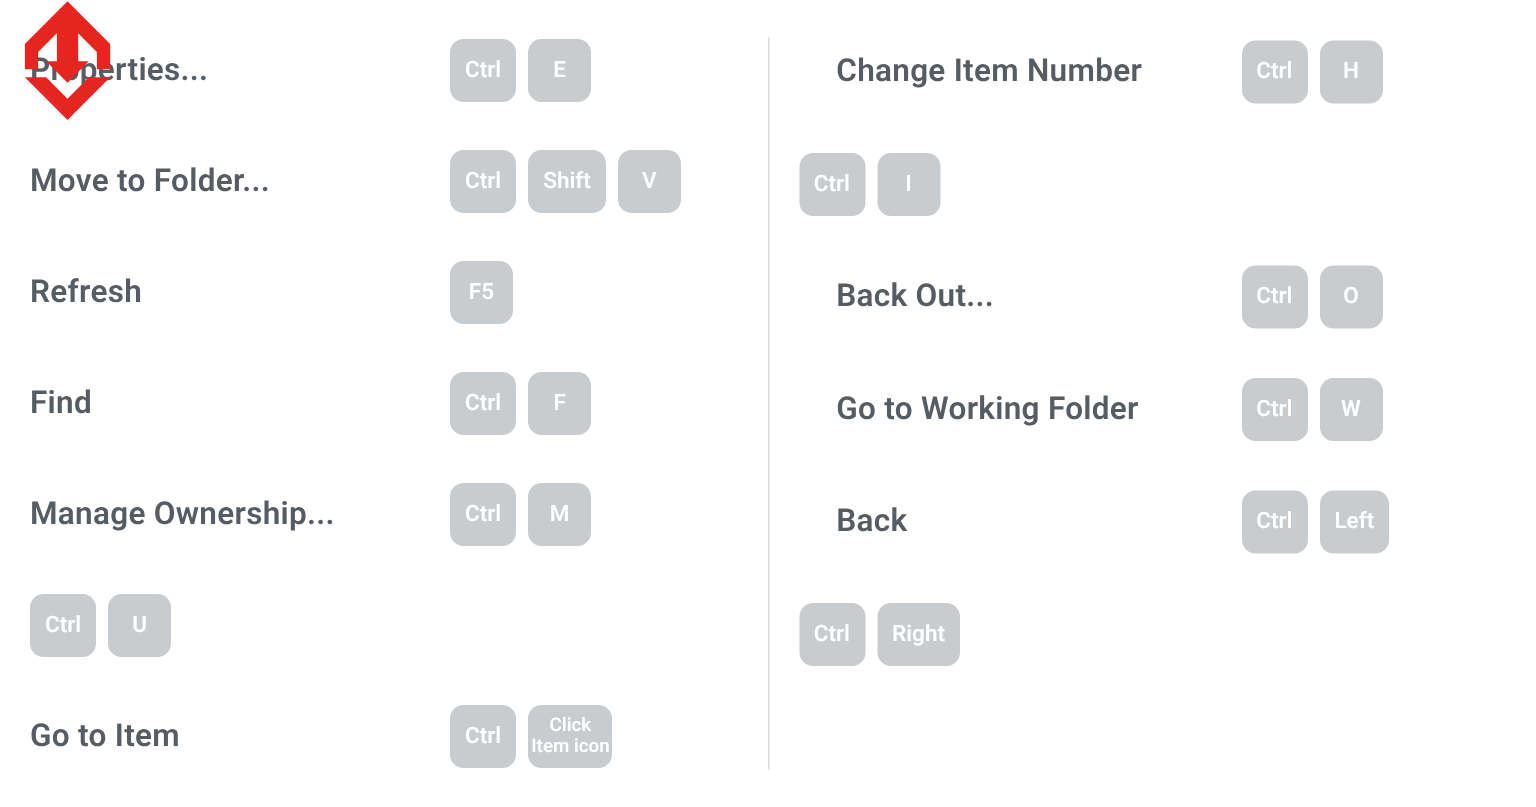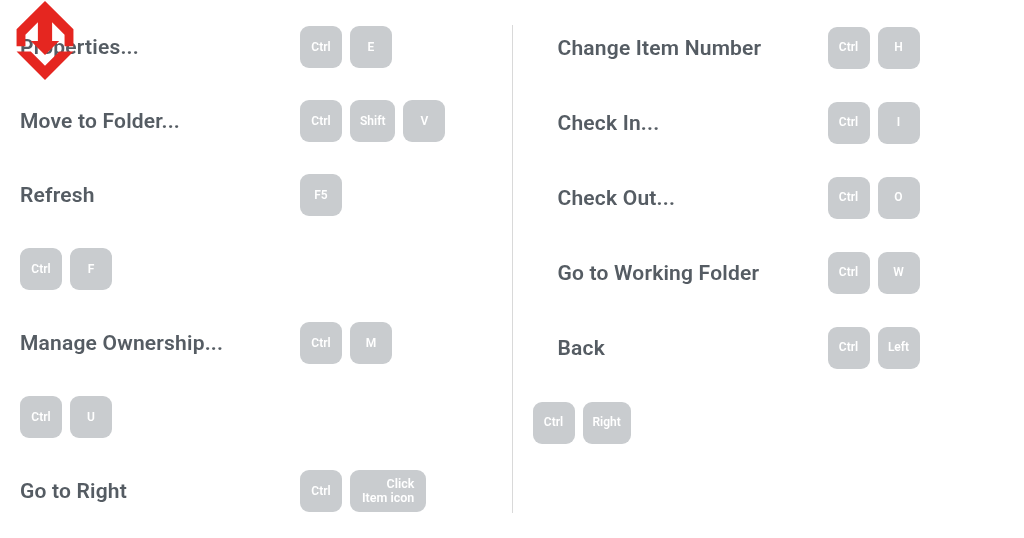--- a/index.html
+++ b/index.html
@@ -66,32 +66,31 @@
     }
     .key {
       min-width: 42px;
       height: 42px;
       background: #c9cccf;
       border-radius: 9px;
       display: inline-flex;
       align-items: center;
       justify-content: center;
       color: #ffffff;
-      font-size: 12px;
+      font-size: 15px;
       font-weight: 600;
       padding: 0 10px;
       line-height: 1.05;
       text-align: center;
     }
     .key.small {
       font-size: 12.5px;
       font-weight: 600;
-      padding: 0 12px;
+      padding: 0 2px;
       line-height: 1.15;
-      text-align: right;
     }
   </style>
 </head>
 <body>
 
 <div class="logo">
   <svg viewBox="0 0 100 90" width="90" height="80">
     <g fill="#e52620">
       <polygon points="50,62 66,46 58,46 58,25 72,39 72,52 82,52 82,33 50,1 18,33 18,52 28,52 28,39 42,25 42,46 34,46"></polygon>
       <polygon points="50,90 82,58 66,58 50,74 34,58 18,58"></polygon>
@@ -116,67 +115,67 @@
         <span class="key">V</span>
       </div>
     </div>
     <div class="row">
       <div class="label">Refresh</div>
       <div class="keys">
         <span class="key">F5</span>
       </div>
     </div>
     <div class="row">
+      <div class="label">Find</div>
       <div class="keys">
         <span class="key">Ctrl</span>
         <span class="key">F</span>
       </div>
     </div>
     <div class="row">
       <div class="label">Manage Ownership...</div>
       <div class="keys">
         <span class="key">Ctrl</span>
         <span class="key">M</span>
       </div>
     </div>
     <div class="row">
       <div class="keys">
         <span class="key">Ctrl</span>
         <span class="key">U</span>
       </div>
     </div>
     <div class="row">
-      <div class="label">Go to Right</div>
+      <div class="label">Go to Item</div>
       <div class="keys">
         <span class="key">Ctrl</span>
         <span class="key small" style="white-space: pre;">Click
 Item icon</span>
       </div>
     </div>
   </div>
 
   <div class="divider"></div>
 
   <div class="col col-right">
     <div class="row">
       <div class="label">Change Item Number</div>
       <div class="keys">
         <span class="key">Ctrl</span>
         <span class="key">H</span>
       </div>
     </div>
     <div class="row">
-      <div class="label">Check In...</div>
       <div class="keys">
         <span class="key">Ctrl</span>
         <span class="key">I</span>
       </div>
     </div>
     <div class="row">
-      <div class="label">Check Out...</div>
+      <div class="label">Back Out...</div>
       <div class="keys">
         <span class="key">Ctrl</span>
         <span class="key">O</span>
       </div>
     </div>
     <div class="row">
       <div class="label">Go to Working Folder</div>
       <div class="keys">
         <span class="key">Ctrl</span>
         <span class="key">W</span>

